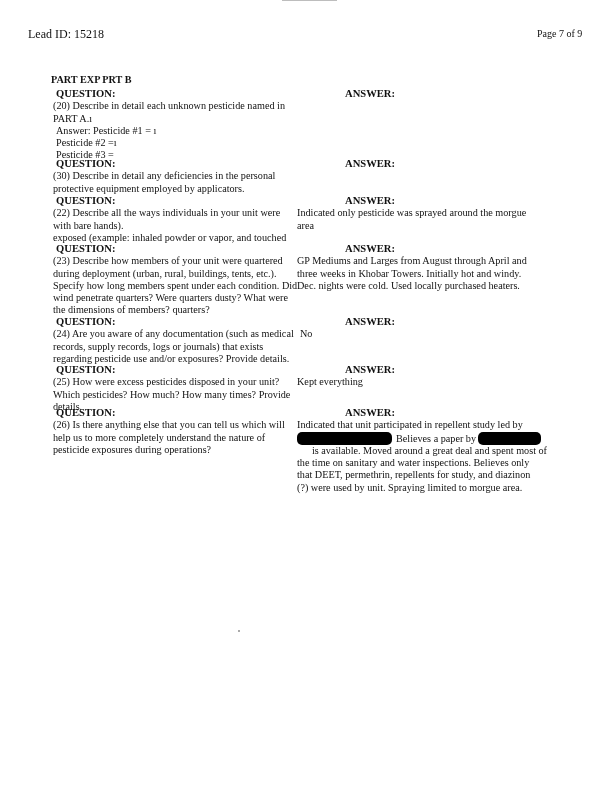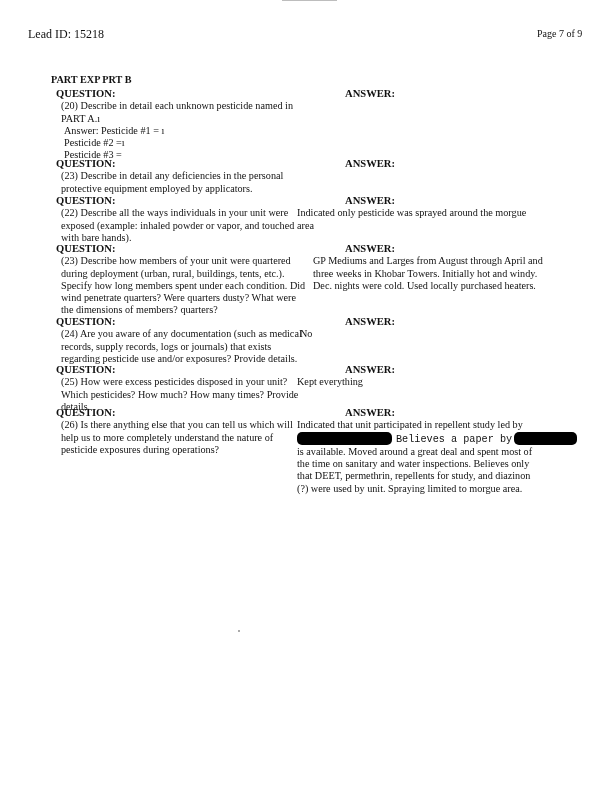--- a/index.html
+++ b/index.html
@@ -16,21 +16,21 @@
   }
   .lead { position: absolute; left: 28px; top: 28px; font-size: 12px; }
   .pageno { position: absolute; left: 537px; top: 28px; font-size: 10px; }
   .section-title {
     position: absolute; left: 51px; top: 74px; font-weight: bold; font-size: 10.2px;
   }
   .block { position: absolute; }
   .q-head, .a-head { font-weight: bold; font-size: 10.6px; }
   .q-head { padding-left: 3px; }
   .a-head { padding-left: 5px; margin-left: 43px; }
-  .q-text { width: 250px; margin-left: 8px; }
+  .q-text { width: 250px; }
   .a-text { width: 240px; }
   .indent { padding-left: 3px; }
   .redact {
     display: inline-block; background: #000; height: 13px; vertical-align: -3px;
     border-radius: 5px;
   }
   .dot { position: absolute; left: 238px; top: 630px; width: 2px; height: 2px; background: #aaa; }
 </style>
 </head>
 <body>
@@ -52,34 +52,34 @@
     <div class="indent">Pesticide #3 =</div>
   </div>
 </div>
 <div class="block" style="left:297px; top:88px;">
   <div class="a-head">ANSWER:</div>
 </div>
 
 <div class="block" style="left:53px; top:158px;">
   <div class="q-head">QUESTION:</div>
   <div class="q-text">
-    <div>(23)  Describe in detail any deficiencies in the personal</div>
+    <div>(30)  Describe in detail any deficiencies in the personal</div>
     <div>protective equipment employed by applicators.</div>
   </div>
 </div>
 <div class="block" style="left:297px; top:158px;">
   <div class="a-head">ANSWER:</div>
 </div>
 
 <div class="block" style="left:53px; top:195px;">
   <div class="q-head">QUESTION:</div>
   <div class="q-text">
     <div>(22)  Describe all the ways individuals in your unit were</div>
+    <div>with bare hands).</div>
     <div>exposed (example: inhaled powder or vapor, and touched</div>
-    <div>with bare hands).</div>
   </div>
 </div>
 <div class="block" style="left:297px; top:195px;">
   <div class="a-head">ANSWER:</div>
   <div class="a-text">
     <div>Indicated only pesticide was sprayed around the morgue</div>
     <div>area</div>
   </div>
 </div>
 
@@ -88,21 +88,21 @@
   <div class="q-text" style="width:260px;">
     <div>(23)  Describe how members of your unit were quartered</div>
     <div>during deployment (urban, rural, buildings, tents, etc.).</div>
     <div style="white-space:nowrap;">Specify how long members spent under each condition.  Did</div>
     <div>wind penetrate quarters?  Were quarters dusty?  What were</div>
     <div>the dimensions of members? quarters?</div>
   </div>
 </div>
 <div class="block" style="left:297px; top:243px;">
   <div class="a-head">ANSWER:</div>
-  <div class="a-text" style="width:250px;margin-left:16px;">
+  <div class="a-text" style="width:250px;">
     <div>GP Mediums and Larges from August through April and</div>
     <div>three weeks in Khobar Towers.  Initially hot and windy.</div>
     <div>Dec. nights were cold.   Used locally purchased heaters.</div>
   </div>
 </div>
 
 <div class="block" style="left:53px; top:316px;">
   <div class="q-head">QUESTION:</div>
   <div class="q-text" style="width:250px;">
     <div style="white-space:nowrap;">(24)  Are you aware of any documentation (such as medical</div>
@@ -137,23 +137,23 @@
   <div class="q-text">
     <div>(26)  Is there anything else that you can tell us which will</div>
     <div>help us to more completely understand the nature of</div>
     <div>pesticide exposures during operations?</div>
   </div>
 </div>
 <div class="block" style="left:297px; top:407px;">
   <div class="a-head">ANSWER:</div>
   <div class="a-text" style="width:250px;">
     <div>Indicated that unit participated in repellent study led by</div>
-    <div style="white-space:nowrap;font-family:Liberation Mono, monospace;">
+    <div style="white-space:nowrap;">
       <span class="redact" style="width:95px; margin-right:4px;"></span><span>Believes a paper by</span><span class="redact" style="width:63px; margin-left:2px;"></span>
     </div>
-    <div style="white-space:nowrap;">is available.   Moved around a great deal and spent most of</div>
+    <div style="white-space:nowrap;text-align:right;">is available.   Moved around a great deal and spent most of</div>
     <div>the time on sanitary and water inspections.  Believes only</div>
     <div>that DEET, permethrin, repellents for study, and diazinon</div>
     <div>(?) were used by unit.  Spraying limited to morgue area.</div>
   </div>
 </div>
 
 <div class="dot"></div>
 
 </body></html>

